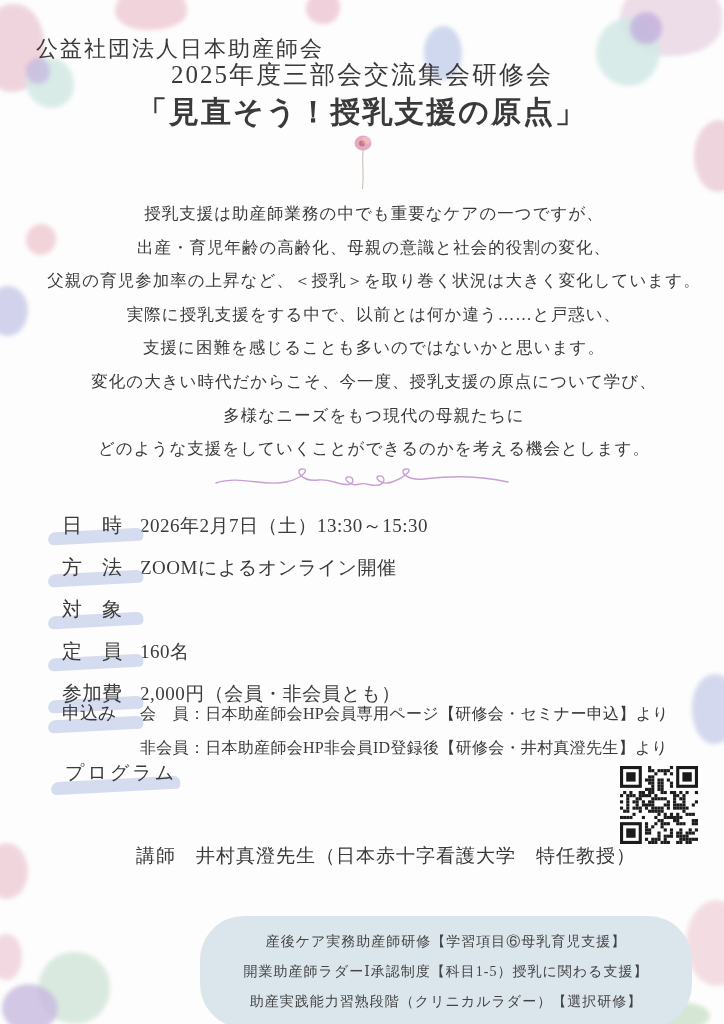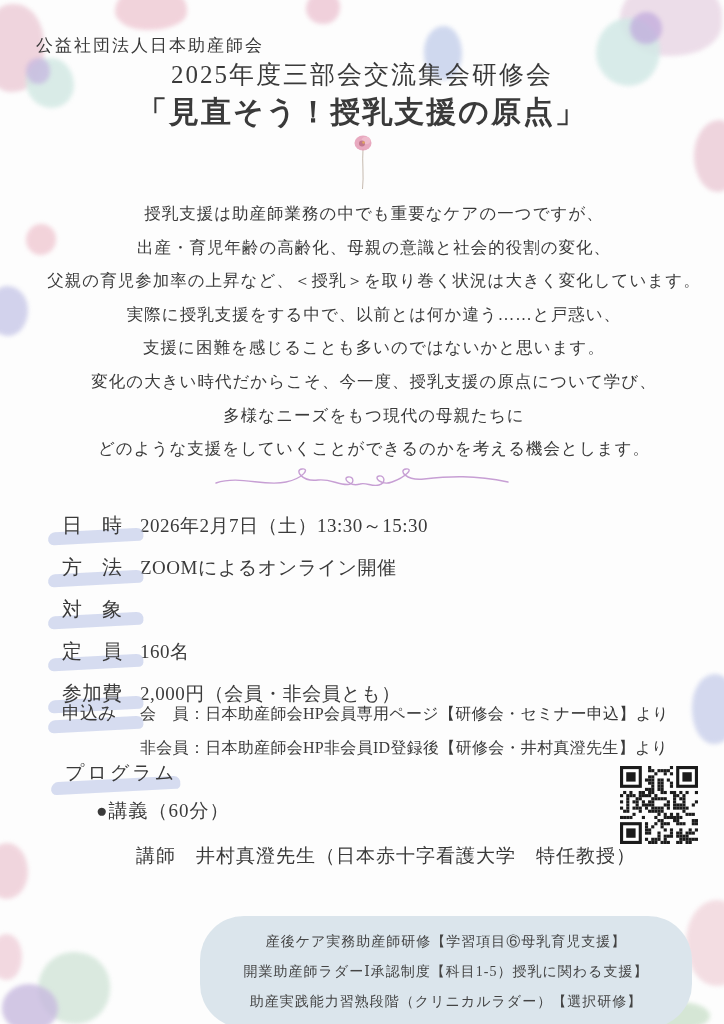--- a/index.html
+++ b/index.html
@@ -5,21 +5,21 @@
   html,body{margin:0;padding:0;background:#e9e9e9;}
   .page{
     position:relative;width:724px;height:1024px;margin:0 auto;
     background:#fdfdfd;overflow:hidden;
     font-family:"Liberation Serif","DejaVu Serif",serif;
     color:#3a3a3a;
   }
   .blob{position:absolute;filter:blur(2px);pointer-events:none;}
   .abs{position:absolute;}
 
-  .org-line{top:34px;left:36px;font-size:17px;letter-spacing:2px;}
+  .org-line{top:34px;left:36px;font-size:22px;letter-spacing:2px;}
   .event-title{top:58px;left:0;right:0;text-align:center;font-size:25px;letter-spacing:2px;font-weight:400;}
   .main-title{top:92px;left:0;right:0;text-align:center;font-size:30px;letter-spacing:2px;font-weight:600;}
 
   .flower{top:134px;left:352px;}
 
   .intro{top:197px;left:0;right:0;text-align:center;font-size:16.5px;letter-spacing:1px;line-height:33.6px;margin-left:24px;}
 
   .flourish{top:466px;left:212px;}
 
   .details{top:514px;left:62px;right:20px;}
@@ -149,21 +149,20 @@
       <span class="apply-label hl">申込み</span>
       <span class="apply-value">会　員：日本助産師会HP会員専用ページ【研修会・セミナー申込】より</span>
     </div>
     <div class="apply-row apply-row2">
       <span class="apply-indent"></span>
       <span class="apply-value">非会員：日本助産師会HP非会員ID登録後【研修会・井村真澄先生】より</span>
     </div>
   </div>
 
   <div class="abs program-label hl">プログラム</div>
-  <div class="abs program-item1">●講義（60分）</div>
   <div class="abs program-lecturer">講師　井村真澄先生（日本赤十字看護大学　特任教授）</div>
 
   <div class="abs qr"><svg width="78" height="78" viewBox="0 0 78 78" xmlns="http://www.w3.org/2000/svg">
         <rect x="28.080000000000002" y="0" width="3.12" height="3.12" fill="#1b1b1b"></rect>
         <rect x="49.92" y="0" width="3.12" height="3.12" fill="#1b1b1b"></rect>
         <rect x="28.080000000000002" y="3.12" width="3.12" height="3.12" fill="#1b1b1b"></rect>
         <rect x="31.200000000000003" y="3.12" width="3.12" height="3.12" fill="#1b1b1b"></rect>
         <rect x="37.44" y="3.12" width="3.12" height="3.12" fill="#1b1b1b"></rect>
         <rect x="40.56" y="3.12" width="3.12" height="3.12" fill="#1b1b1b"></rect>
         <rect x="43.68" y="3.12" width="3.12" height="3.12" fill="#1b1b1b"></rect>

